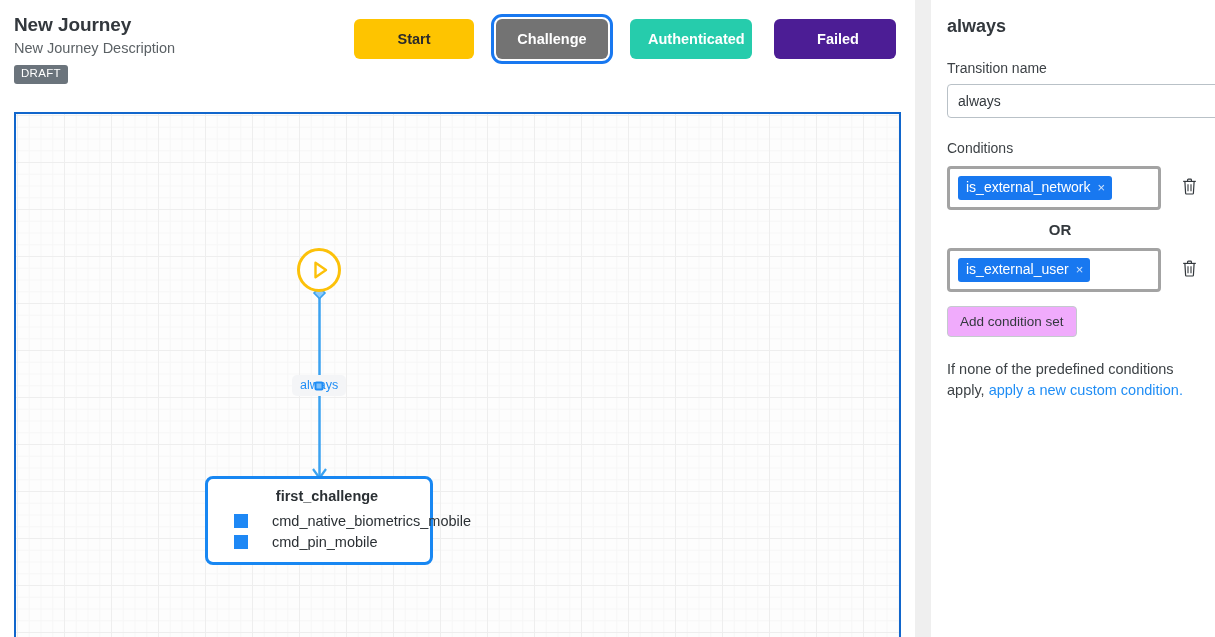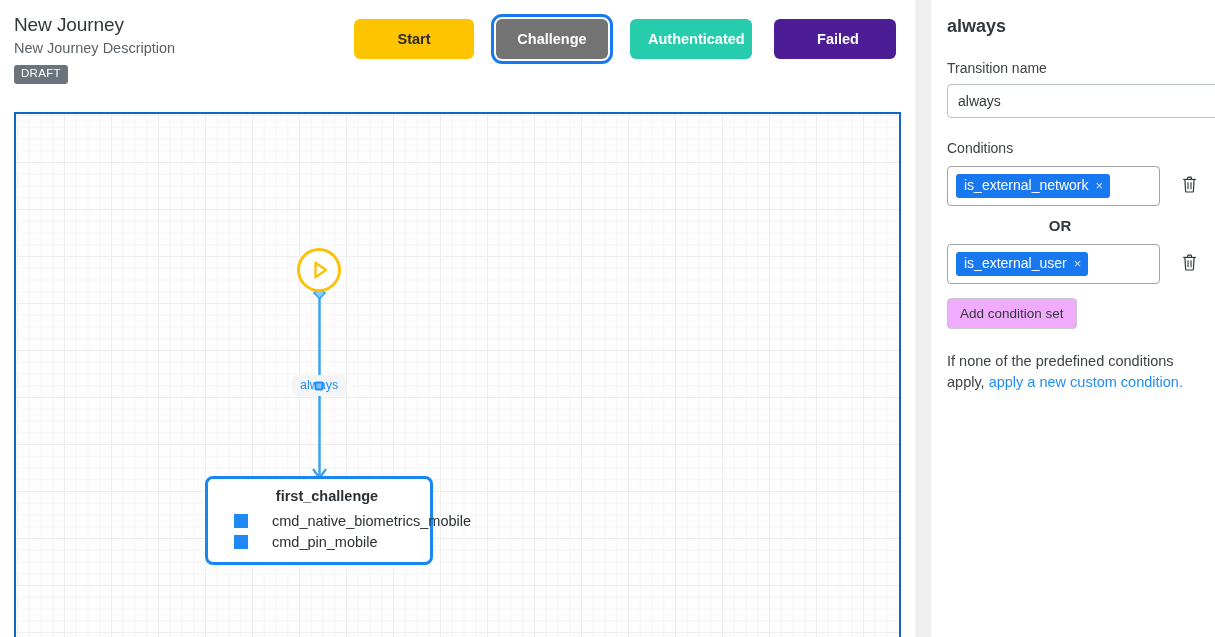--- a/index.html
+++ b/index.html
@@ -37,21 +37,21 @@
   }
 
   .title-block {
     position: absolute;
     left: 14px;
     top: 13px;
     width: 330px;
   }
   .journey-title {
     font-size: 19px;
-    font-weight: normal;
+    font-weight: bold;
     color: #33383d;
     line-height: 24px;
     letter-spacing: -0.1px;
   }
   .journey-desc {
     font-size: 14.5px;
     color: #5b6165;
     line-height: 20px;
     margin-top: 1px;
   }
@@ -282,21 +282,21 @@
   }
 
   .cond-row {
     display: flex;
     align-items: center;
     margin-top: 9px;
   }
   .cond-box {
     width: 208px;
     min-height: 26px;
-    border: 1px solid #a3a3a3;
+    border: 3px solid #a3a3a3;
     border-radius: 4px;
     padding: 6px 8px;
     box-sizing: content-box;
     display: flex;
     align-items: center;
     background: #ffffff;
   }
   .chip {
     display: inline-flex;
     align-items: center;

